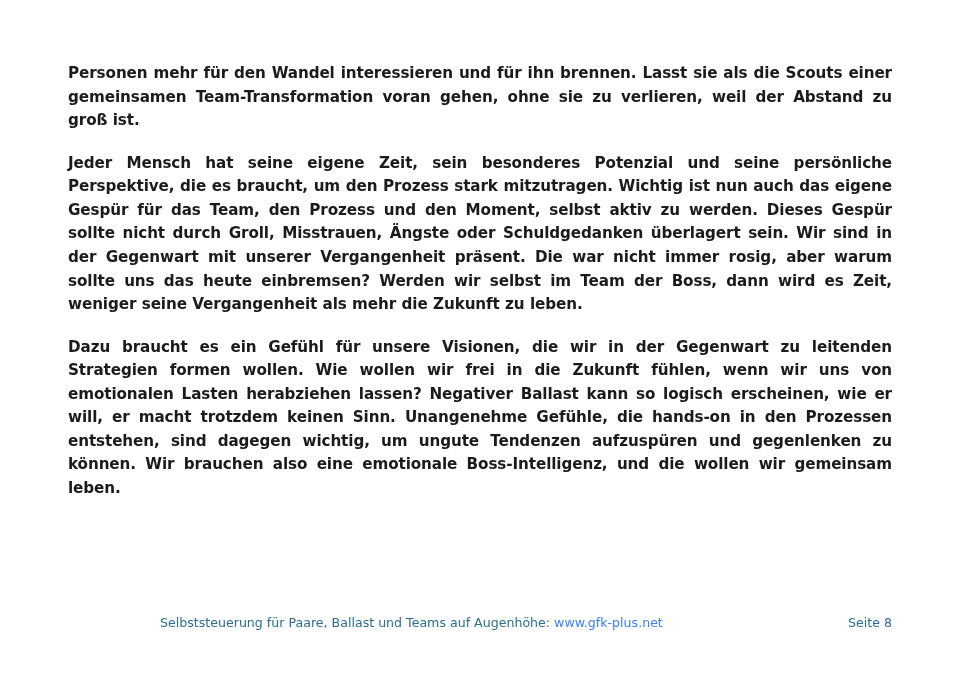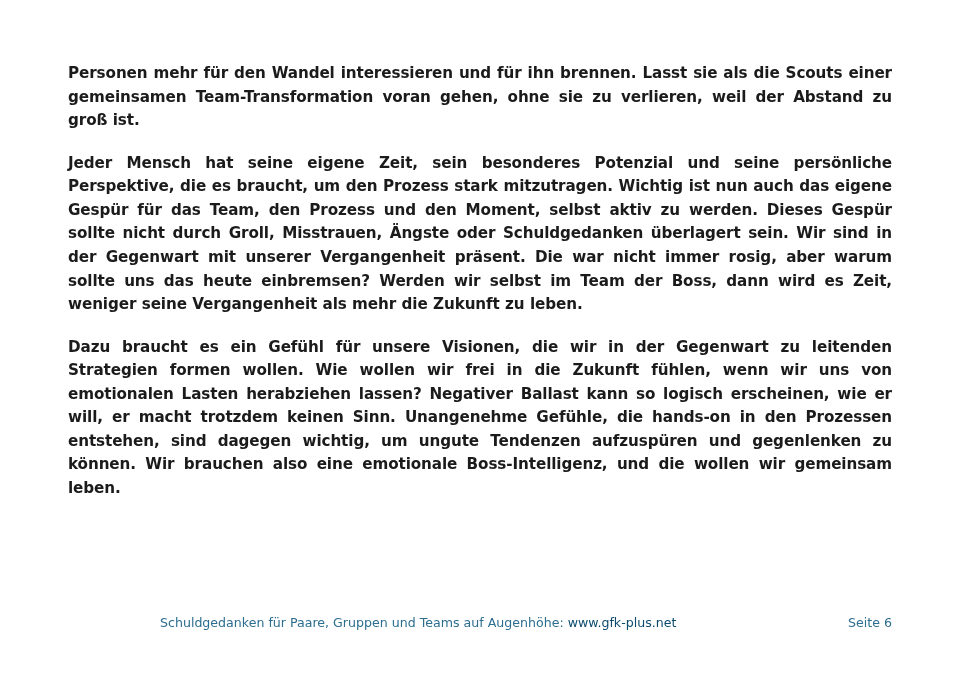--- a/index.html
+++ b/index.html
@@ -57,21 +57,21 @@
   .footer-left {
     position: absolute;
     left: 92px;
     top: 0;
     font-size: 12.6px;
     color: #2c6e8f;
     white-space: nowrap;
     font-weight: 500;
   }
   .footer-left .url {
-    color: #0c4a6e;
+    color: #3b82f6;
   }
   .footer-right {
     position: absolute;
     right: 0;
     top: 0;
     font-size: 12.6px;
     color: #2c6e8f;
     font-weight: 500;
     white-space: nowrap;
   }
@@ -83,20 +83,20 @@
 
   <div class="content">
     <p class="para">Personen mehr für den Wandel interessieren und für ihn brennen. Lasst sie als die Scouts einer gemeinsamen Team-Transformation voran gehen, ohne sie zu verlieren, weil der Abstand zu groß ist.</p>
     <p class="para">Jeder Mensch hat seine eigene Zeit, sein besonderes Potenzial und seine persönliche Perspektive, die es braucht, um den Prozess stark mitzutragen. Wichtig ist nun auch das eigene Gespür für das Team, den Prozess und den Moment, selbst aktiv zu werden. Dieses Gespür sollte nicht durch Groll, Misstrauen, Ängste oder Schuldgedanken überlagert sein. Wir sind in der Gegenwart mit unserer Vergangenheit präsent. Die war nicht immer rosig, aber warum sollte uns das heute einbremsen? Werden wir selbst im Team der Boss, dann wird es Zeit, weniger seine Vergangenheit als mehr die Zukunft zu leben.</p>
     <p class="para">Dazu braucht es ein Gefühl für unsere Visionen, die wir in der Gegenwart zu leitenden Strategien formen wollen. Wie wollen wir frei in die Zukunft fühlen, wenn wir uns von emotionalen Lasten herabziehen lassen? Negativer Ballast kann so logisch erscheinen, wie er will, er macht trotzdem keinen Sinn. Unangenehme Gefühle, die hands-on in den Prozessen entstehen, sind dagegen wichtig, um ungute Tendenzen aufzuspüren und gegenlenken zu können. Wir brauchen also eine emotionale Boss-Intelligenz, und die wollen wir gemeinsam leben.</p>
   </div>
 
   <div class="footer">
     <div class="footer-inner">
       <div class="footer-left">
-        <span>Schuldgedanken für Paare, Gruppen und Teams auf Augenhöhe:</span>
+        <span>Selbststeuerung für Paare, Ballast und Teams auf Augenhöhe:</span>
         <span class="url">www.gfk-plus.net</span>
       </div>
-      <div class="footer-right">Seite 6</div>
+      <div class="footer-right">Seite 8</div>
     </div>
   </div>
 
 </div>
 
 </body></html>

